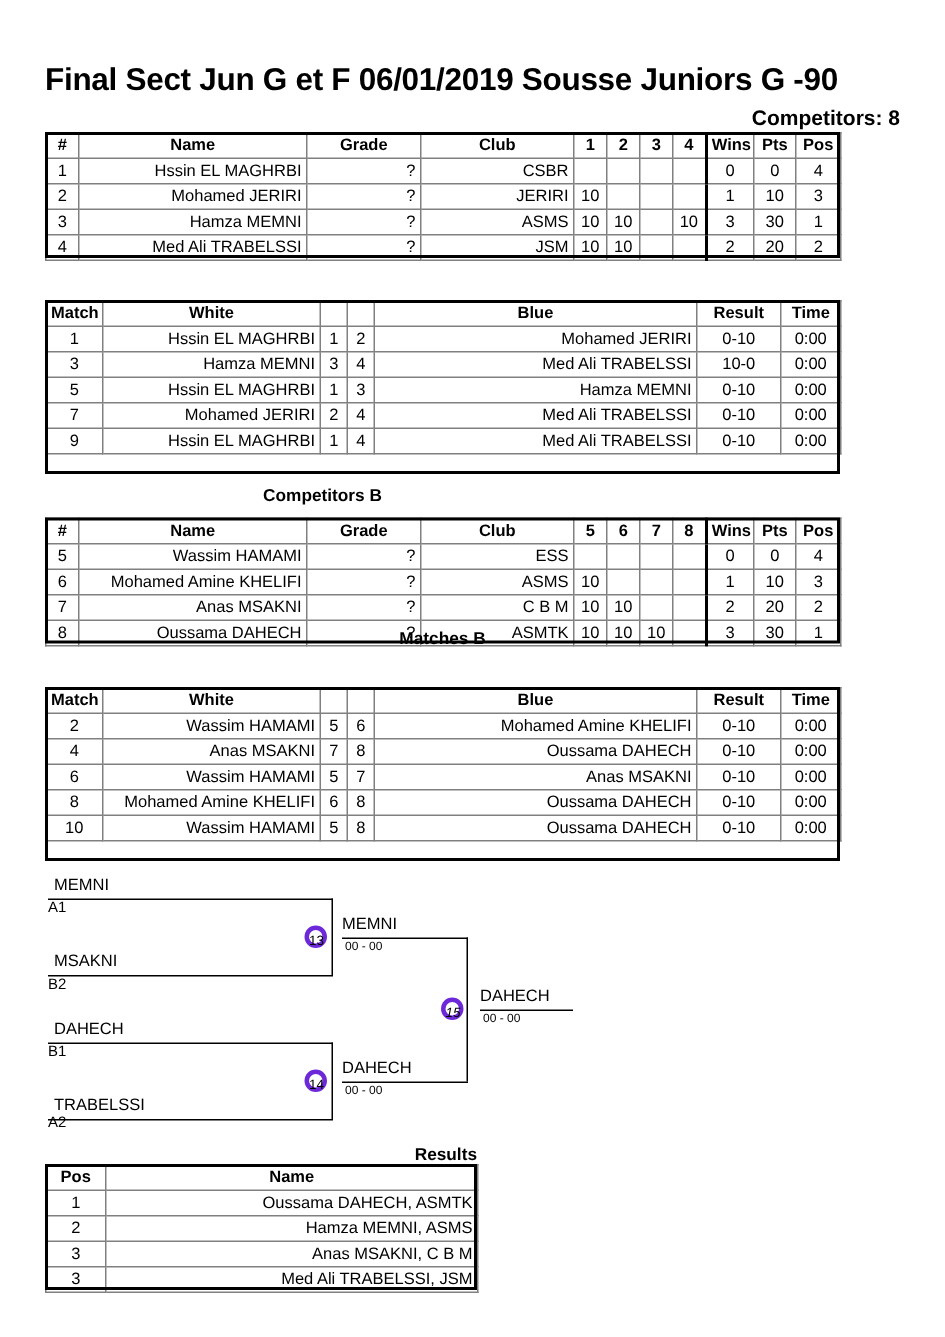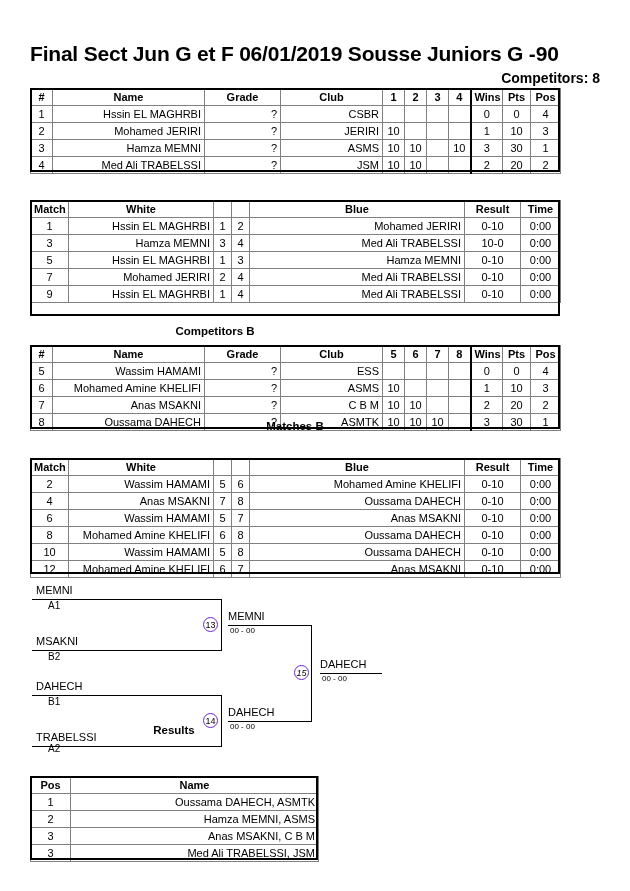--- a/index.html
+++ b/index.html
@@ -93,42 +93,41 @@
   }
   .bk-name {
     position: absolute;
     font-size: 11px;
     white-space: nowrap;
   }
   .bk-seed {
     position: absolute;
     font-size: 10px;
     white-space: nowrap;
-    margin-left: 16px;
   }
   .bk-score {
     position: absolute;
     font-size: 8px;
     white-space: nowrap;
   }
   .bk-line-h {
     position: absolute;
     height: 0;
     border-top: 1px solid #000;
   }
   .bk-line-v {
     position: absolute;
     width: 0;
     border-left: 1px solid #000;
   }
   .bk-node {
     position: absolute;
     width: 15px;
     height: 15px;
-    border: 1px solid #6d28d9;
+    border: 3px solid #6d28d9;
     border-radius: 50%;
     font-size: 9px;
     line-height: 15px;
     text-align: center;
     background: #fff;
     box-sizing: border-box;
   }
 </style>
 </head>
 <body>
@@ -447,29 +446,20 @@
         </tr>
         <tr>
           <td class="c-center">10</td>
           <td class="c-left">Wassim HAMAMI</td>
           <td class="c-center">5</td>
           <td class="c-center">8</td>
           <td class="c-left">Oussama DAHECH</td>
           <td class="c-center">0-10</td>
           <td class="c-center">0:00</td>
         </tr>
-        <tr>
-          <td class="c-center">12</td>
-          <td class="c-left">Mohamed Amine KHELIFI</td>
-          <td class="c-center">6</td>
-          <td class="c-center">7</td>
-          <td class="c-left">Anas MSAKNI</td>
-          <td class="c-center">0-10</td>
-          <td class="c-center">0:00</td>
-        </tr>
       </tbody>
   </table>
   <div class="outer-frame" style="left:30px; top:458px; width:530px; height:116px;"></div>
 
   <div class="bracket">
 
     <div class="bk-name" style="left:36px; top:9px;">MEMNI</div>
     <div class="bk-line-h" style="left:32px; top:24px; width:190px;"></div>
     <div class="bk-seed" style="left:32px; top:25px;">A1</div>
 
@@ -500,21 +490,21 @@
     <div class="bk-score" style="left:230px; top:147px;">00 - 00</div>
 
     <div class="bk-line-v" style="left:311px; top:50px; height:96px;"></div>
 
     <div class="bk-node" style="left:294px; top:90px;font-style:italic;">15</div>
     <div class="bk-name" style="left:320px; top:83px;">DAHECH</div>
     <div class="bk-line-h" style="left:320px; top:98px; width:62px;"></div>
     <div class="bk-score" style="left:322px; top:99px;">00 - 00</div>
   </div>
 
-  <div class="caption" style="left:30px; top:724px; width:288px;">Results</div>
+  <div class="caption" style="left:30px; top:764px; width:288px;text-align:right;">Results</div>
 
   <table class="grid" id="tbl-results" style="left:30px; top:776px; width:288px;">
     <colgroup>
         <col style="width:40px">
         <col style="width:248px">
       </colgroup>
     <thead>
       <tr>
         <th class="c-center">Pos</th>
         <th class="c-center">Name</th>

